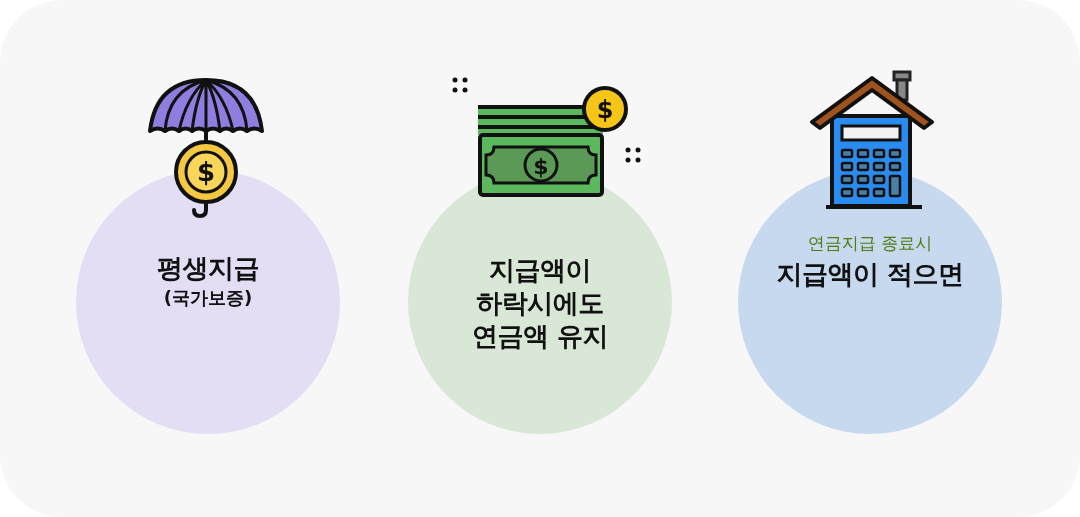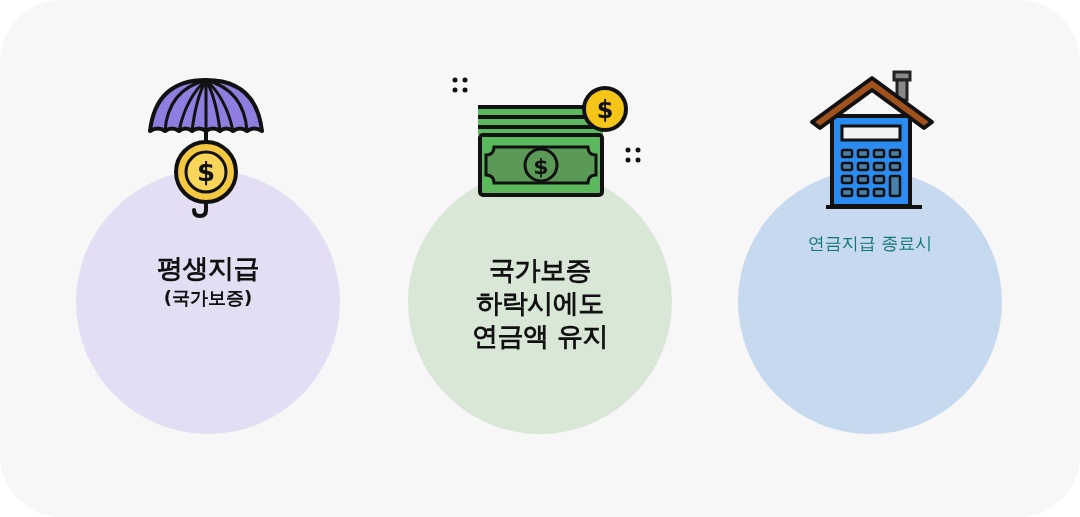--- a/index.html
+++ b/index.html
@@ -5,21 +5,21 @@
   html,body{margin:0;padding:0;background:#ffffff;}
   body{width:1080px;height:517px;overflow:hidden;font-family:"DejaVu Sans","Liberation Sans",sans-serif;}
   .card{position:absolute;left:0;top:0;width:1080px;height:517px;background:#f7f7f7;border-radius:62px;}
   .circle{position:absolute;width:264px;height:264px;border-radius:50%;}
   .c1{left:76px;top:170px;background:#e3def4;}
   .c2{left:408px;top:170px;background:#d9e7d6;}
   .c3{left:738px;top:170px;background:#c6d9ef;}
   .text{position:absolute;text-align:center;color:#111;font-weight:bold;}
   .big{font-size:26px;line-height:33px;letter-spacing:-0.5px;}
   .mid{font-size:18px;line-height:26px;font-weight:bold;}
-  .small{font-size:17px;line-height:22px;font-weight:normal;color:#0f766e;}
+  .small{font-size:17px;line-height:22px;font-weight:normal;color:#4d7c0f;}
   .icon{position:absolute;}
 </style>
 </head>
 <body>
 
 <div class="card">
 
   <div class="circle c1"></div>
   <svg class="icon" style="left:146px;top:78px" width="120" height="140" viewBox="0 0 120 140">
     <path d="M4 53 Q10 2 60 2 Q110 2 116 53 Q108 48 101 53 Q94 48 87 53 Q80 48 74 53 Q67 48 60 53 Q53 48 46 53 Q40 48 33 53 Q26 48 19 53 Q12 48 4 53 Z" fill="#8f7de0" stroke="#111" stroke-width="4" stroke-linejoin="round"></path>
@@ -52,21 +52,21 @@
     <line x1="28" y1="42" x2="150" y2="42" stroke="#111" stroke-width="4"></line>
     <line x1="28" y1="52" x2="150" y2="52" stroke="#111" stroke-width="4"></line>
     <rect x="30" y="60" width="122" height="60" rx="3" fill="#5cb85c" stroke="#111" stroke-width="4"></rect>
     <path d="M44 72 L138 72 Q138 80 146 80 L146 100 Q138 100 138 108 L44 108 Q44 100 36 100 L36 80 Q44 80 44 72 Z" fill="#5a9a56" stroke="#111" stroke-width="3"></path>
     <circle cx="91" cy="90" r="16" fill="none" stroke="#111" stroke-width="3"></circle>
     <text x="91" y="99" text-anchor="middle" font-size="22" font-weight="bold" fill="#111" font-family="DejaVu Sans, sans-serif">$</text>
     <circle cx="155" cy="34" r="21" fill="#f5c518" stroke="#111" stroke-width="4"></circle>
     <text x="155" y="43" text-anchor="middle" font-size="24" font-weight="bold" fill="#111" font-family="DejaVu Sans, sans-serif">$</text>
   </svg>
   <div class="text" style="left:408px;top:254px;width:264px;">
-    <div class="big">국가보증</div>
+    <div class="big">지급액이</div>
     <div class="big">하락시에도</div>
     <div class="big">연금액 유지</div>
   </div>
 
   <div class="circle c3"></div>
   <svg class="icon" style="left:806px;top:70px" width="130" height="140" viewBox="0 0 130 140">
     <rect x="88" y="2" width="16" height="8" fill="#888" stroke="#222" stroke-width="3"></rect>
     <rect x="91" y="10" width="10" height="20" fill="#888" stroke="#222" stroke-width="3"></rect>
     <rect x="26" y="46" width="78" height="90" fill="#2a8cf0" stroke="#111" stroke-width="4"></rect>
     <rect x="36" y="56" width="58" height="14" fill="#f2f2f2" stroke="#111" stroke-width="3"></rect>
@@ -85,15 +85,16 @@
         <rect x="84" y="106" width="10" height="20" rx="1.5"></rect>
       <rect x="36" y="119" width="10" height="7" rx="1.5"></rect>
         <rect x="52" y="119" width="10" height="7" rx="1.5"></rect>
         <rect x="68" y="119" width="10" height="7" rx="1.5"></rect>
     </g>
     <line x1="20" y1="137" x2="116" y2="137" stroke="#111" stroke-width="4"></line>
     <path d="M6 52 L66 8 L126 52 L118 58 L66 20 L14 58 Z" fill="#a0521c" stroke="#111" stroke-width="4" stroke-linejoin="round"></path>
   </svg>
   <div class="text" style="left:738px;top:232px;width:264px;">
     <div class="small" style="margin-bottom:4px">연금지급 종료시</div>
+    <div class="big">지급액이 적으면</div>
   </div>
 
 </div>
 
 </body></html>

